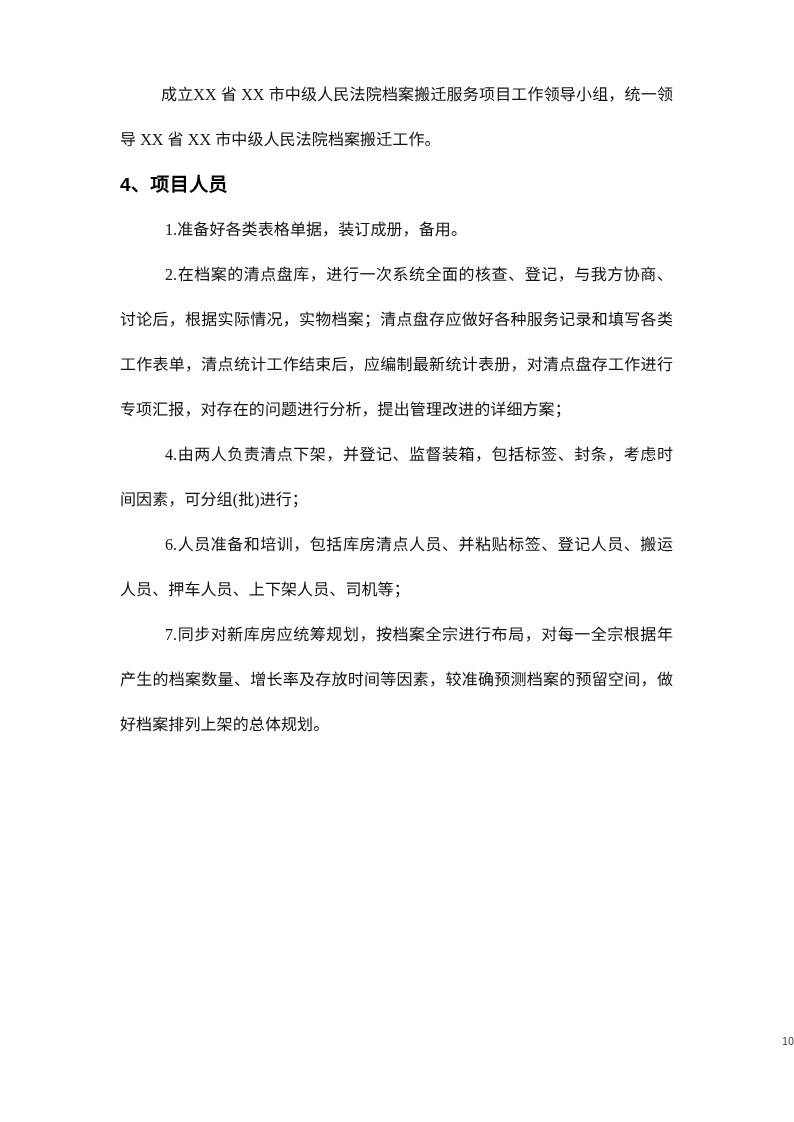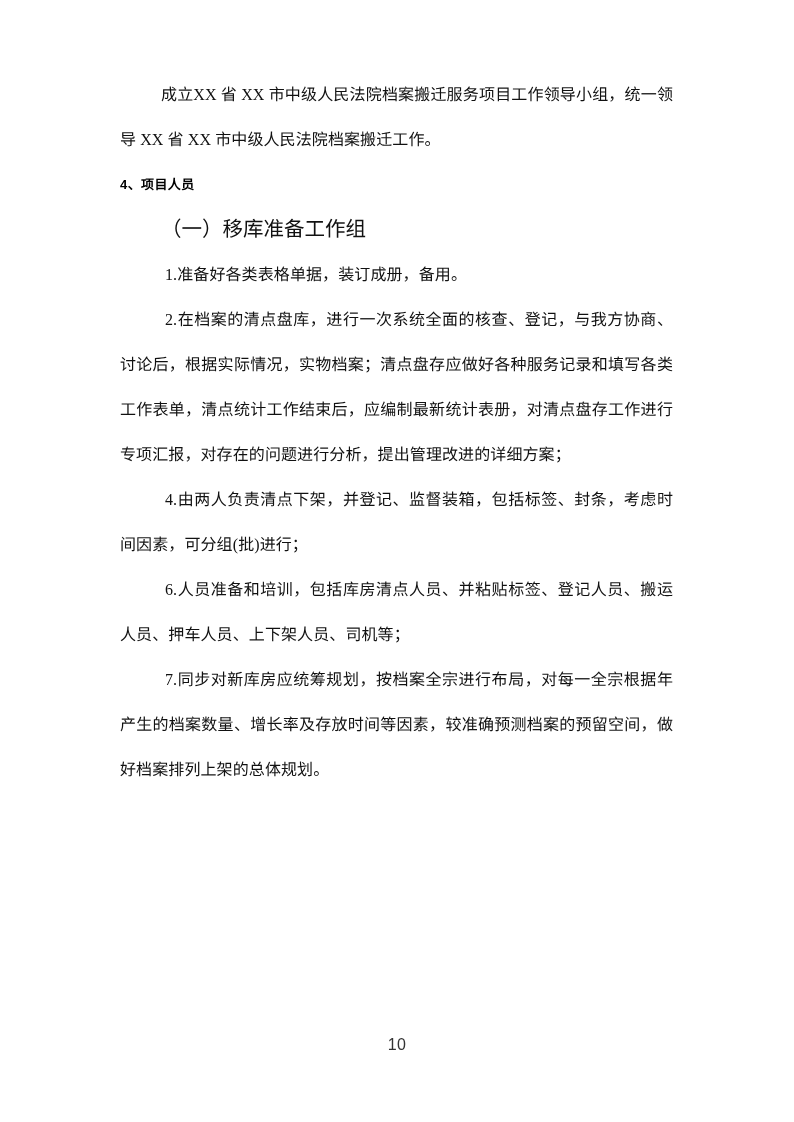--- a/index.html
+++ b/index.html
@@ -45,21 +45,21 @@
     white-space: normal;
   }
 
   
   .indent-2 { text-indent: 41px; }
   .indent-sub { text-indent: 45px; }
 
   
   .heading {
     margin: 0;
-    font-size: 13px;
+    font-size: 19px;
     line-height: 45px;
     font-weight: bold;
     font-family: "Liberation Sans", "DejaVu Sans", sans-serif;
     letter-spacing: 0.4px;
     color: #000000;
     text-indent: 0;
   }
 
   
   .subgroup {
@@ -74,39 +74,38 @@
   .ord {
     font-family: "Liberation Serif", "DejaVu Serif", serif;
   }
 
   
   .page-number {
     position: absolute;
     left: 0;
     right: 0;
     top: 1036px;
-    text-align: center;
+    text-align: right;
     font-family: "Liberation Sans", "DejaVu Sans", sans-serif;
-    font-size: 16px;
+    font-size: 10px;
     color: #333333;
     letter-spacing: 0.3px;
   }
 </style>
 </head>
 <body>
 
 <div class="page">
 
   <div class="content">
 
     <p class="para indent-2">成立XX 省 XX 市中级人民法院档案搬迁服务项目工作领导小组，统一领导 XX 省 XX 市中级人民法院档案搬迁工作。</p>
 
     <h2 class="heading">4、项目人员</h2>
 
-    <p class="subgroup">（一）移库准备工作组</p>
 
     <p class="para indent-sub">
       <span class="ord">1.</span><span>准备好各类表格单据，装订成册，备用。</span>
     </p>
 
     <p class="para indent-sub">
       <span class="ord">2.</span><span>在档案的清点盘库，进行一次系统全面的核查、登记，与我方协商、讨论后，根据实际情况，实物档案；清点盘存应做好各种服务记录和填写各类工作表单，清点统计工作结束后，应编制最新统计表册，对清点盘存工作进行专项汇报，对存在的问题进行分析，提出管理改进的详细方案；</span>
     </p>
 
 

